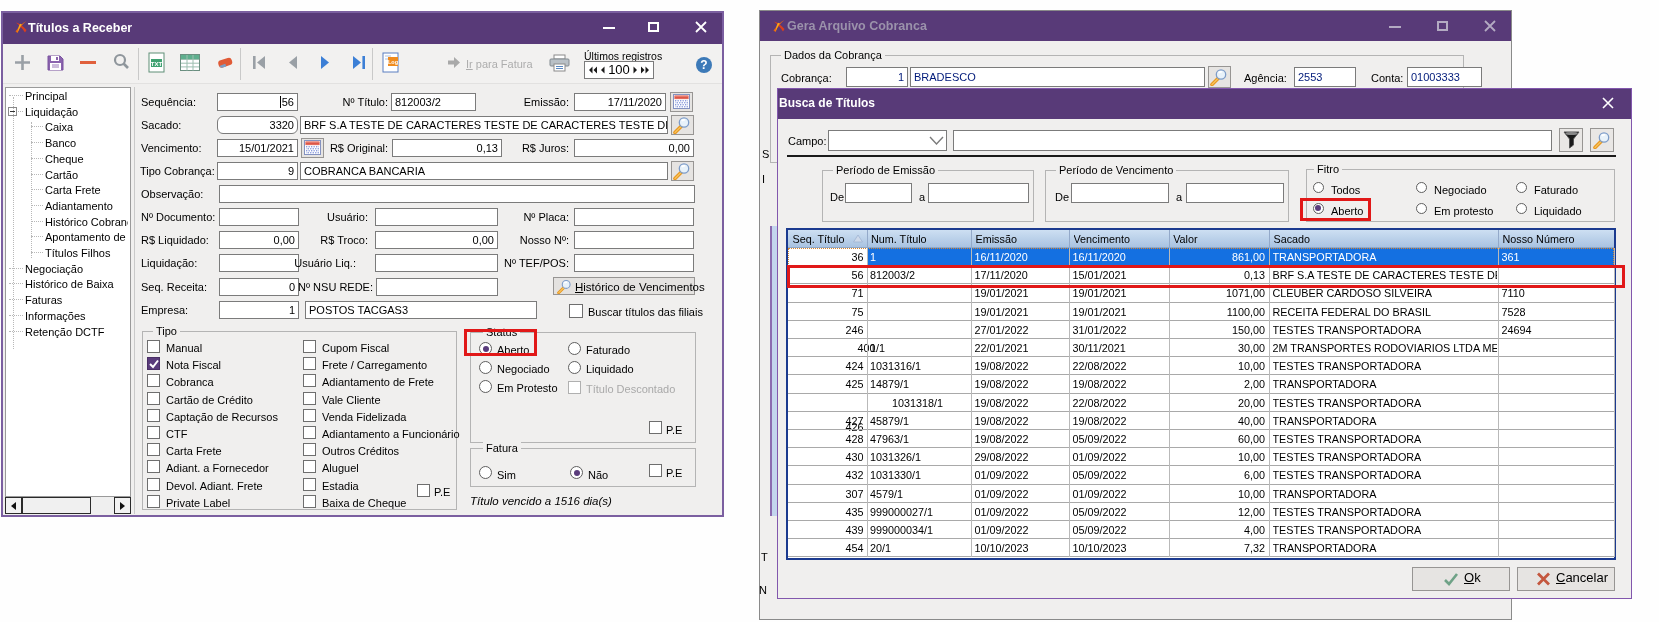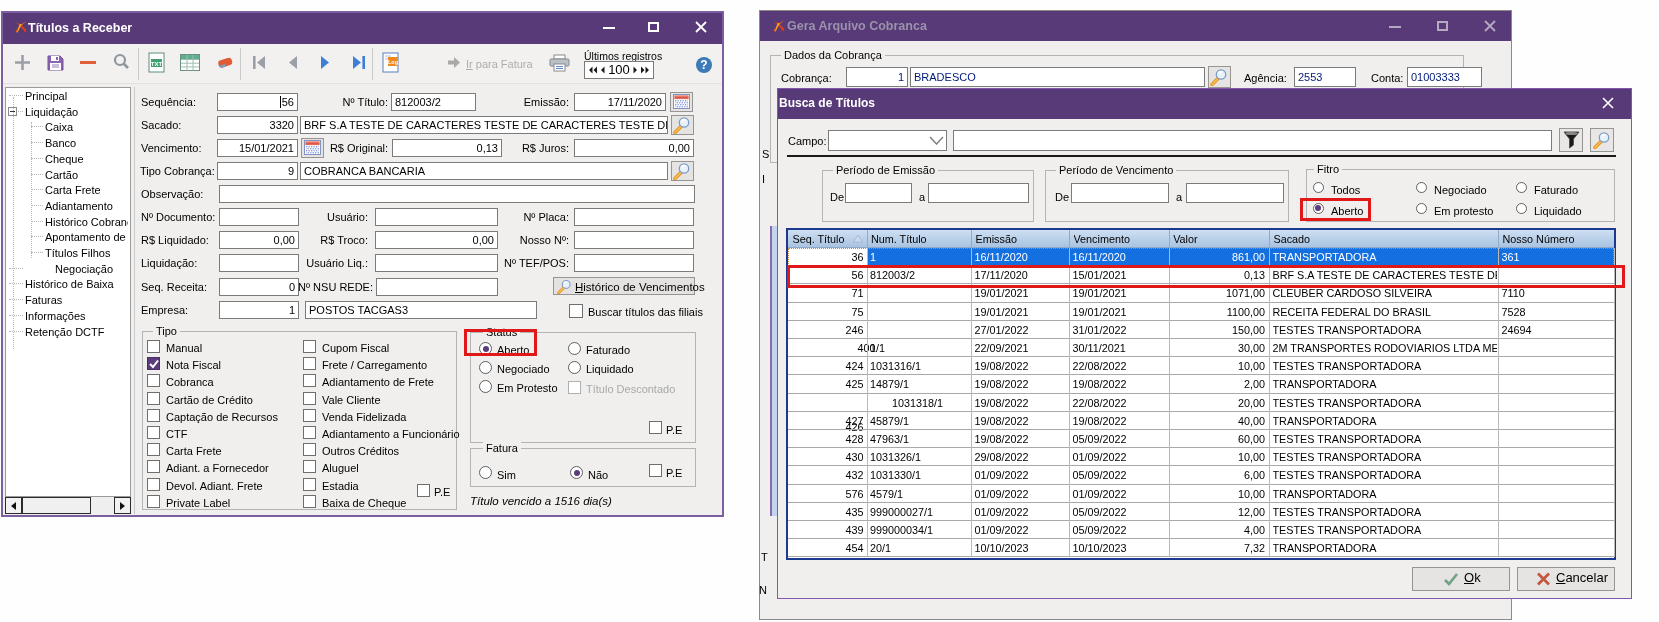--- a/index.html
+++ b/index.html
@@ -126,21 +126,21 @@
 <div class="lbl" style="left:45px;top:183.19999999999996px;width:83px;overflow:hidden;">Carta Frete</div>
 <div class="a" style="left:31px;top:189.19999999999996px;width:12px;border-top:1px dotted #b8b8b8;"></div>
 <div class="lbl" style="left:45px;top:198.89999999999995px;width:83px;overflow:hidden;">Adiantamento</div>
 <div class="a" style="left:31px;top:204.89999999999995px;width:12px;border-top:1px dotted #b8b8b8;"></div>
 <div class="lbl" style="left:45px;top:214.59999999999994px;width:83px;overflow:hidden;">Histórico Cobrança</div>
 <div class="a" style="left:31px;top:220.59999999999994px;width:12px;border-top:1px dotted #b8b8b8;"></div>
 <div class="lbl" style="left:45px;top:230.29999999999993px;width:83px;overflow:hidden;">Apontamento de C</div>
 <div class="a" style="left:31px;top:236.29999999999993px;width:12px;border-top:1px dotted #b8b8b8;"></div>
 <div class="lbl" style="left:45px;top:245.99999999999991px;width:83px;overflow:hidden;">Títulos Filhos</div>
 <div class="a" style="left:31px;top:251.99999999999991px;width:12px;border-top:1px dotted #b8b8b8;"></div>
-<div class="lbl" style="left:25px;top:261.69999999999993px;width:103px;overflow:hidden;margin-left:30px;">Negociação</div>
+<div class="lbl" style="left:25px;top:261.69999999999993px;width:103px;overflow:hidden;">Negociação</div>
 <div class="a" style="left:9px;top:267.69999999999993px;width:14px;border-top:1px dotted #b8b8b8;"></div>
 <div class="lbl" style="left:25px;top:277.3999999999999px;width:103px;overflow:hidden;">Histórico de Baixa</div>
 <div class="a" style="left:9px;top:283.3999999999999px;width:14px;border-top:1px dotted #b8b8b8;"></div>
 <div class="lbl" style="left:25px;top:293.0999999999999px;width:103px;overflow:hidden;">Faturas</div>
 <div class="a" style="left:9px;top:299.0999999999999px;width:14px;border-top:1px dotted #b8b8b8;"></div>
 <div class="lbl" style="left:25px;top:308.7999999999999px;width:103px;overflow:hidden;">Informações</div>
 <div class="a" style="left:9px;top:314.7999999999999px;width:14px;border-top:1px dotted #b8b8b8;"></div>
 <div class="lbl" style="left:25px;top:324.4999999999999px;width:103px;overflow:hidden;">Retenção DCTF</div>
 <div class="a" style="left:9px;top:330.4999999999999px;width:14px;border-top:1px dotted #b8b8b8;"></div>
 <div class="a" style="left:13px;top:97px;width:1px;height:252px;border-left:1px dotted #b8b8b8;"></div>
@@ -168,21 +168,21 @@
         <rect x="1.5" y="1.5" width="14" height="3.6" fill="#d8402f"></rect>
         <path d="M2 2.6 h13 M2 4.2 h13" stroke="#eb8d84" stroke-width="0.8"></path>
         <g stroke="#4a63c8" stroke-width="0.9">
           <path d="M2 6.8 h13" stroke-dasharray="1.3 1.2"></path>
           <path d="M2 8.8 h13" stroke-dasharray="1.3 1.2" stroke-dashoffset="0.9"></path>
           <path d="M2 10.8 h13" stroke-dasharray="1.3 1.2"></path>
           <path d="M2 12.8 h13" stroke-dasharray="1.3 1.2" stroke-dashoffset="0.9"></path>
         </g>
       </svg></div>
 <div class="lbl" style="left:141px;top:118px;">Sacado:</div>
-<div class="fld" style="left:217px;top:116px;width:81px;height:18px;text-align:right;">3320</div>
+<div class="fld" style="left:217px;top:116px;width:81px;height:18px;text-align:right;border-radius:6px;">3320</div>
 <div class="fld" style="left:300px;top:116px;width:368px;height:18px;">BRF S.A TESTE DE CARACTERES TESTE DE CARACTERES TESTE DE CAR</div>
 <div class="btn" style="left:671px;top:115px;width:23px;height:20px;"></div>
 <div class="a" style="left:673px;top:116px;"><svg width="18" height="18" viewBox="0 0 18 18">
         <path d="M2 16.5 L8 10.5" stroke="#e8951d" stroke-width="3.6" stroke-linecap="round"></path>
         <path d="M2 16.5 L8 10.5" stroke="#f6c35c" stroke-width="1.4" stroke-linecap="round"></path>
         <circle cx="11" cy="6.5" r="4.7" fill="#e8f2fb" fill-opacity="0.95" stroke="#7d9cc8" stroke-width="1.3"></circle>
         <path d="M8.7 4.9 a3 3 0 0 1 3.3 -0.9" stroke="#fff" stroke-width="1.7" fill="none"></path>
       </svg></div>
 <div class="lbl" style="left:141px;top:141px;">Vencimento:</div>
 <div class="fld" style="left:217px;top:139px;width:81px;height:18px;text-align:right;">15/01/2021</div>
@@ -221,21 +221,21 @@
 <div class="lbl" style="left:419px;top:210px;width:150px;text-align:right;">Nº Placa:</div>
 <div class="fld" style="left:574px;top:208px;width:120px;height:18px;"></div>
 <div class="lbl" style="left:141px;top:233px;">R$ Liquidado:</div>
 <div class="fld" style="left:219px;top:231px;width:80px;height:18px;text-align:right;">0,00</div>
 <div class="lbl" style="left:218px;top:233px;width:150px;text-align:right;">R$ Troco:</div>
 <div class="fld" style="left:375px;top:231px;width:123px;height:18px;text-align:right;">0,00</div>
 <div class="lbl" style="left:419px;top:233px;width:150px;text-align:right;">Nosso Nº:</div>
 <div class="fld" style="left:574px;top:231px;width:120px;height:18px;"></div>
 <div class="lbl" style="left:141px;top:256px;">Liquidação:</div>
 <div class="fld" style="left:219px;top:254px;width:80px;height:18px;"></div>
-<div class="lbl" style="left:218px;top:256px;width:150px;text-align:right;">Usuário Liq.:</div>
+<div class="lbl" style="left:206px;top:256px;width:150px;text-align:right;">Usuário Liq.:</div>
 <div class="fld" style="left:375px;top:254px;width:123px;height:18px;"></div>
 <div class="lbl" style="left:419px;top:256px;width:150px;text-align:right;">Nº TEF/POS:</div>
 <div class="fld" style="left:574px;top:254px;width:120px;height:18px;"></div>
 <div class="lbl" style="left:141px;top:279.5px;">Seq. Receita:</div>
 <div class="fld" style="left:219px;top:277.5px;width:80px;height:18px;text-align:right;">0</div>
 <div class="lbl" style="left:223px;top:279.5px;width:150px;text-align:right;">Nº NSU REDE:</div>
 <div class="fld" style="left:376px;top:277.5px;width:122px;height:18px;"></div>
 <div class="btn" style="left:553px;top:277px;width:142px;height:18px;background:#e4e2e0;"></div>
 <div class="a" style="left:557px;top:279px;"><svg width="15" height="15" viewBox="0 0 18 18">
         <path d="M2 16.5 L8 10.5" stroke="#e8951d" stroke-width="3.6" stroke-linecap="round"></path>
@@ -467,21 +467,21 @@
 <div class="a" style="left:788px;top:338.0px;width:826px;height:1px;background:#a9a9a9;"></div>
 <div class="cell rt" style="left:788px;top:321.8px;width:75.5px;color:#000;">246</div>
 <div class="cell" style="left:974.5px;top:321.8px;width:93px;color:#000;">27/01/2022</div>
 <div class="cell" style="left:1072.5px;top:321.8px;width:94.70000000000005px;color:#000;">31/01/2022</div>
 <div class="cell rt" style="left:1168.7px;top:321.8px;width:96.29999999999995px;color:#000;">150,00</div>
 <div class="cell" style="left:1272.5px;top:321.8px;width:224px;color:#000;">TESTES TRANSPORTADORA</div>
 <div class="cell" style="left:1501.5px;top:321.8px;width:111px;color:#000;">24694</div>
 <div class="a" style="left:788px;top:356.2px;width:826px;height:1px;background:#a9a9a9;"></div>
 <div class="cell rt" style="left:800px;top:340.0px;width:75.5px;color:#000;">400</div>
 <div class="cell" style="left:870.0px;top:340.0px;width:99.5px;color:#000;">1/1</div>
-<div class="cell" style="left:974.5px;top:340.0px;width:93px;color:#000;">22/09/2021</div>
+<div class="cell" style="left:974.5px;top:340.0px;width:93px;color:#000;">22/01/2021</div>
 <div class="cell" style="left:1072.5px;top:340.0px;width:94.70000000000005px;color:#000;">30/11/2021</div>
 <div class="cell rt" style="left:1168.7px;top:340.0px;width:96.29999999999995px;color:#000;">30,00</div>
 <div class="cell" style="left:1272.5px;top:340.0px;width:224px;color:#000;">2M TRANSPORTES RODOVIARIOS LTDA ME</div>
 <div class="a" style="left:788px;top:374.4px;width:826px;height:1px;background:#a9a9a9;"></div>
 <div class="cell rt" style="left:788px;top:358.2px;width:75.5px;color:#000;">424</div>
 <div class="cell" style="left:870.0px;top:358.2px;width:99.5px;color:#000;">1031316/1</div>
 <div class="cell" style="left:974.5px;top:358.2px;width:93px;color:#000;">19/08/2022</div>
 <div class="cell" style="left:1072.5px;top:358.2px;width:94.70000000000005px;color:#000;">22/08/2022</div>
 <div class="cell rt" style="left:1168.7px;top:358.2px;width:96.29999999999995px;color:#000;">10,00</div>
 <div class="cell" style="left:1272.5px;top:358.2px;width:224px;color:#000;">TESTES TRANSPORTADORA</div>
@@ -521,21 +521,21 @@
 <div class="cell rt" style="left:1168.7px;top:449.2px;width:96.29999999999995px;color:#000;">10,00</div>
 <div class="cell" style="left:1272.5px;top:449.2px;width:224px;color:#000;">TESTES TRANSPORTADORA</div>
 <div class="a" style="left:788px;top:483.59999999999997px;width:826px;height:1px;background:#a9a9a9;"></div>
 <div class="cell rt" style="left:788px;top:467.4px;width:75.5px;color:#000;">432</div>
 <div class="cell" style="left:870.0px;top:467.4px;width:99.5px;color:#000;">1031330/1</div>
 <div class="cell" style="left:974.5px;top:467.4px;width:93px;color:#000;">01/09/2022</div>
 <div class="cell" style="left:1072.5px;top:467.4px;width:94.70000000000005px;color:#000;">05/09/2022</div>
 <div class="cell rt" style="left:1168.7px;top:467.4px;width:96.29999999999995px;color:#000;">6,00</div>
 <div class="cell" style="left:1272.5px;top:467.4px;width:224px;color:#000;">TESTES TRANSPORTADORA</div>
 <div class="a" style="left:788px;top:501.8px;width:826px;height:1px;background:#a9a9a9;"></div>
-<div class="cell rt" style="left:788px;top:485.6px;width:75.5px;color:#000;">576</div>
+<div class="cell rt" style="left:788px;top:485.6px;width:75.5px;color:#000;">307</div>
 <div class="cell" style="left:870.0px;top:485.6px;width:99.5px;color:#000;">4579/1</div>
 <div class="cell" style="left:974.5px;top:485.6px;width:93px;color:#000;">01/09/2022</div>
 <div class="cell" style="left:1072.5px;top:485.6px;width:94.70000000000005px;color:#000;">01/09/2022</div>
 <div class="cell rt" style="left:1168.7px;top:485.6px;width:96.29999999999995px;color:#000;">10,00</div>
 <div class="cell" style="left:1272.5px;top:485.6px;width:224px;color:#000;">TRANSPORTADORA</div>
 <div class="a" style="left:788px;top:520.0px;width:826px;height:1px;background:#a9a9a9;"></div>
 <div class="cell rt" style="left:788px;top:503.79999999999995px;width:75.5px;color:#000;">435</div>
 <div class="cell" style="left:870.0px;top:503.79999999999995px;width:99.5px;color:#000;">999000027/1</div>
 <div class="cell" style="left:974.5px;top:503.79999999999995px;width:93px;color:#000;">01/09/2022</div>
 <div class="cell" style="left:1072.5px;top:503.79999999999995px;width:94.70000000000005px;color:#000;">05/09/2022</div>

